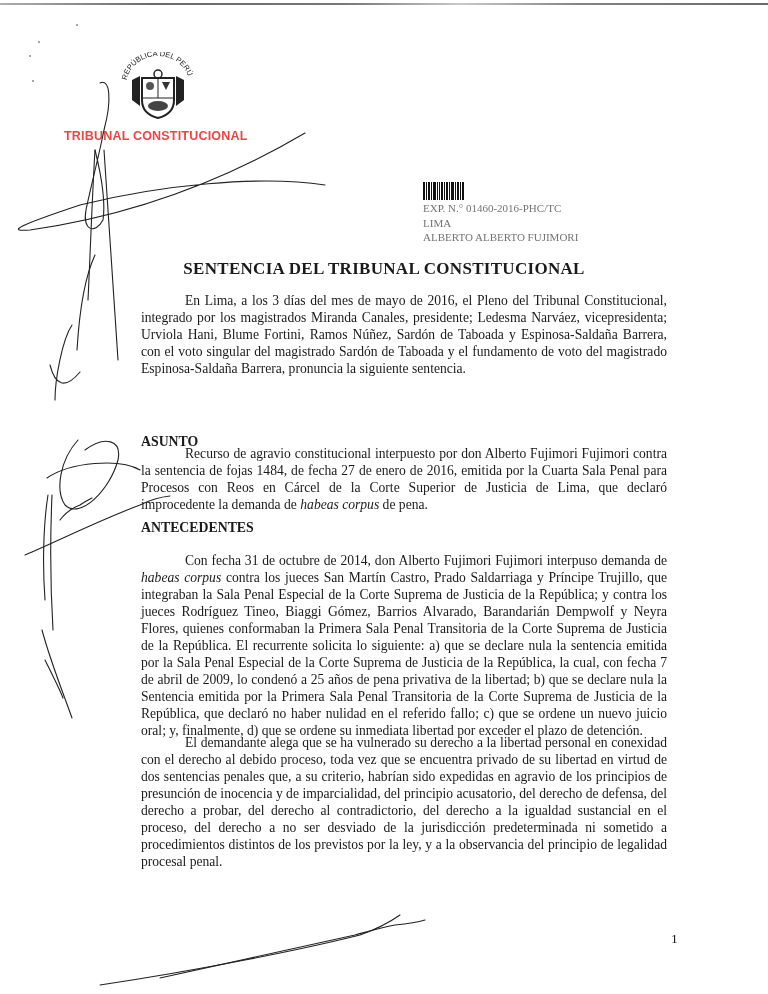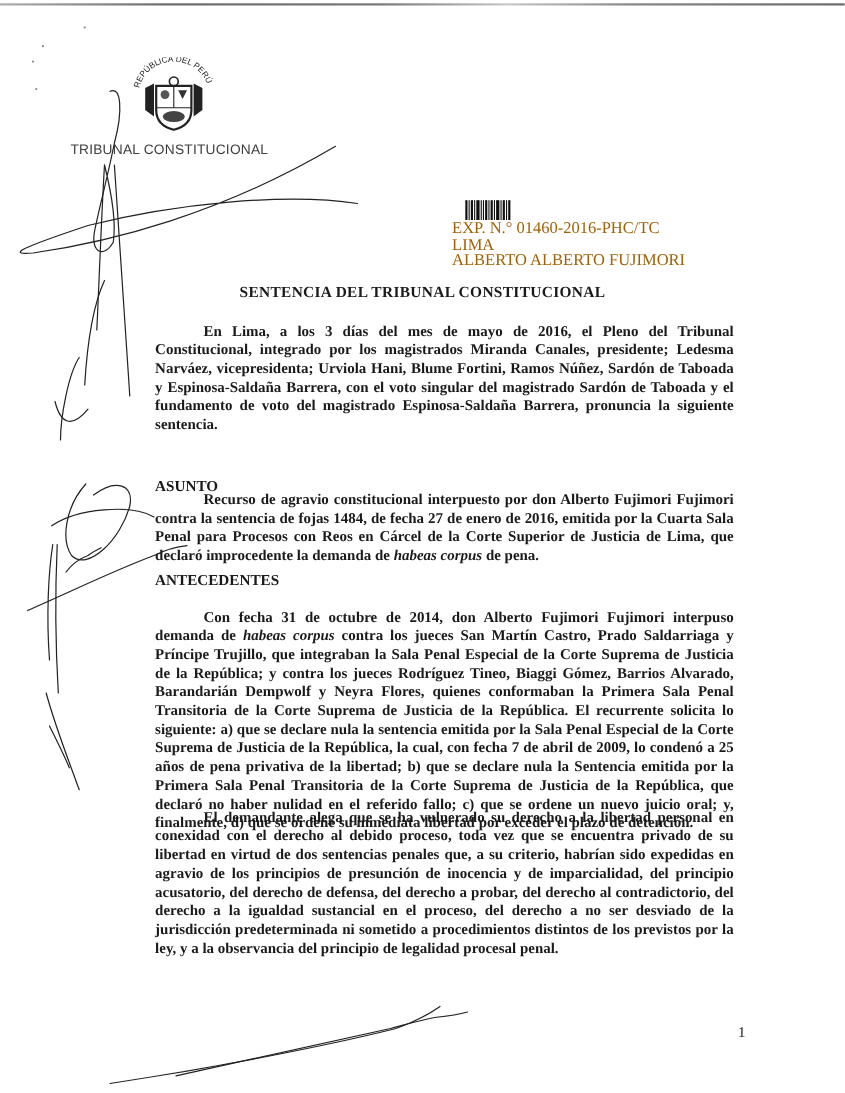--- a/index.html
+++ b/index.html
@@ -1,25 +1,25 @@
 <!DOCTYPE html>
 <html><head>
   <meta charset="utf-8">
   <style>
     html, body { margin: 0; padding: 0; background: #ffffff; }
     body { width: 768px; height: 994px; position: relative; overflow: hidden; font-family: "Liberation Serif", serif; color: #1a1a1a; }
     .top-rule { position: absolute; left: 0; top: 3px; width: 768px; height: 2px; background: linear-gradient(90deg, #9a9a9a 0%, #444 20%, #555 45%, #bbb 60%, #666 75%, #444 100%); opacity: .8; }
     .dot { position: absolute; width: 2px; height: 2px; background: #888; border-radius: 1px; }
     .crest { position: absolute; left: 118px; top: 52px; width: 80px; height: 72px; }
-    .inst-name { position: absolute; left: 64px; top: 129px; font-family: "Liberation Sans", sans-serif; font-weight: normal; font-size: 12.5px; letter-spacing: .2px; color: #404040; }
+    .inst-name { position: absolute; left: 64px; top: 129px; font-family: "Liberation Sans", sans-serif; font-weight: bold; font-size: 12.5px; letter-spacing: .2px; color: #ef4444; }
     .barcode { position: absolute; left: 423px; top: 182px; height: 18px; display: flex; gap: 0; }
     .barcode span { display: inline-block; height: 18px; background: #111; margin-right: 1px; }
-    .exp-block { position: absolute; left: 411px; top: 201px; font-size: 15px; line-height: 14.5px; color: #a16207; }
-    .title { position: absolute; left: 0; width: 768px; top: 259px; text-align: center; font-weight: bold; font-size: 14px; letter-spacing: .3px; }
-    .para { position: absolute; left: 141px; width: 526px; font-size: 13.6px; line-height: 17px; text-align: justify; font-weight: bold; }
+    .exp-block { position: absolute; left: 423px; top: 201px; font-size: 11px; line-height: 14.5px; color: #737373; }
+    .title { position: absolute; left: 0; width: 768px; top: 259px; text-align: center; font-weight: bold; font-size: 17px; letter-spacing: .3px; }
+    .para { position: absolute; left: 141px; width: 526px; font-size: 13.6px; line-height: 17px; text-align: justify; }
     .para p { margin: 0; text-indent: 44px; }
     .section { position: absolute; left: 141px; font-weight: bold; font-size: 13.8px; }
     .page-num { position: absolute; left: 671px; top: 931px; font-size: 13.5px; }
     svg.sig { position: absolute; left: 0; top: 0; pointer-events: none; }
   </style>
 </head>
 <body>
 
 <div class="top-rule"></div>
 <div class="dot" style="left:38px;top:41px"></div>

